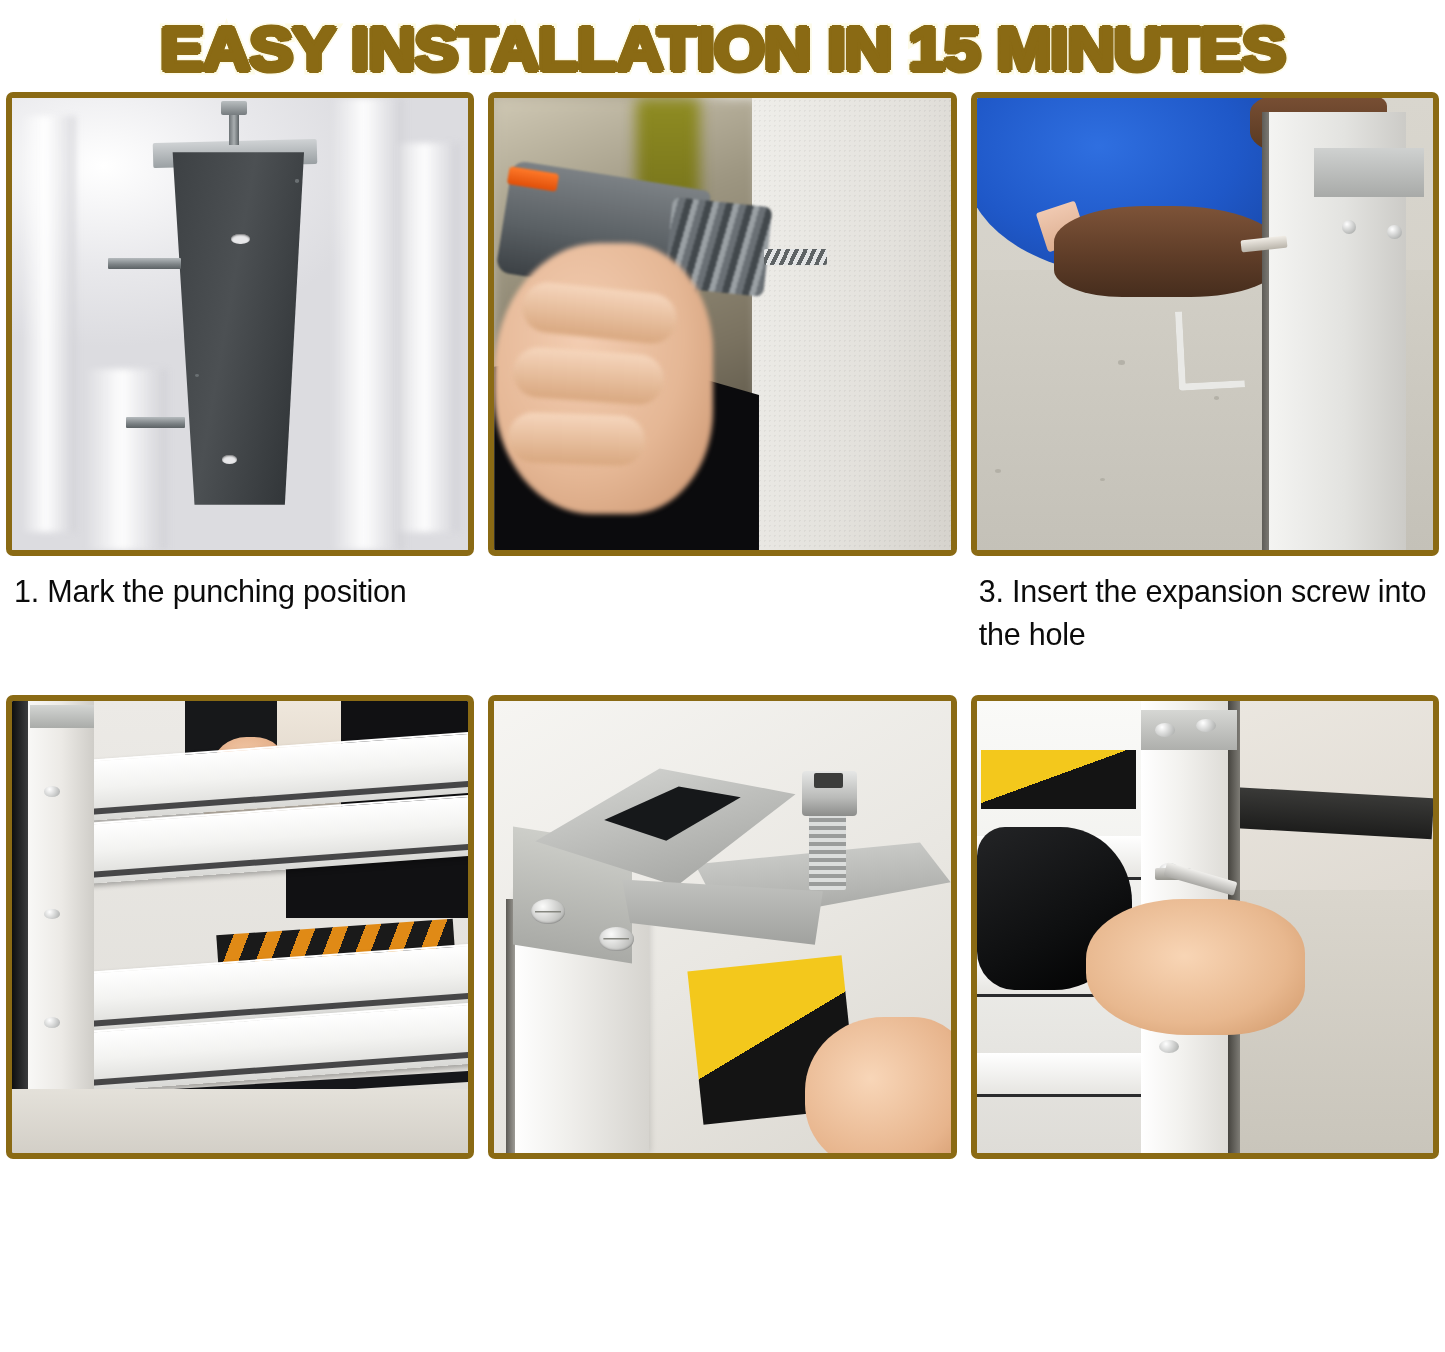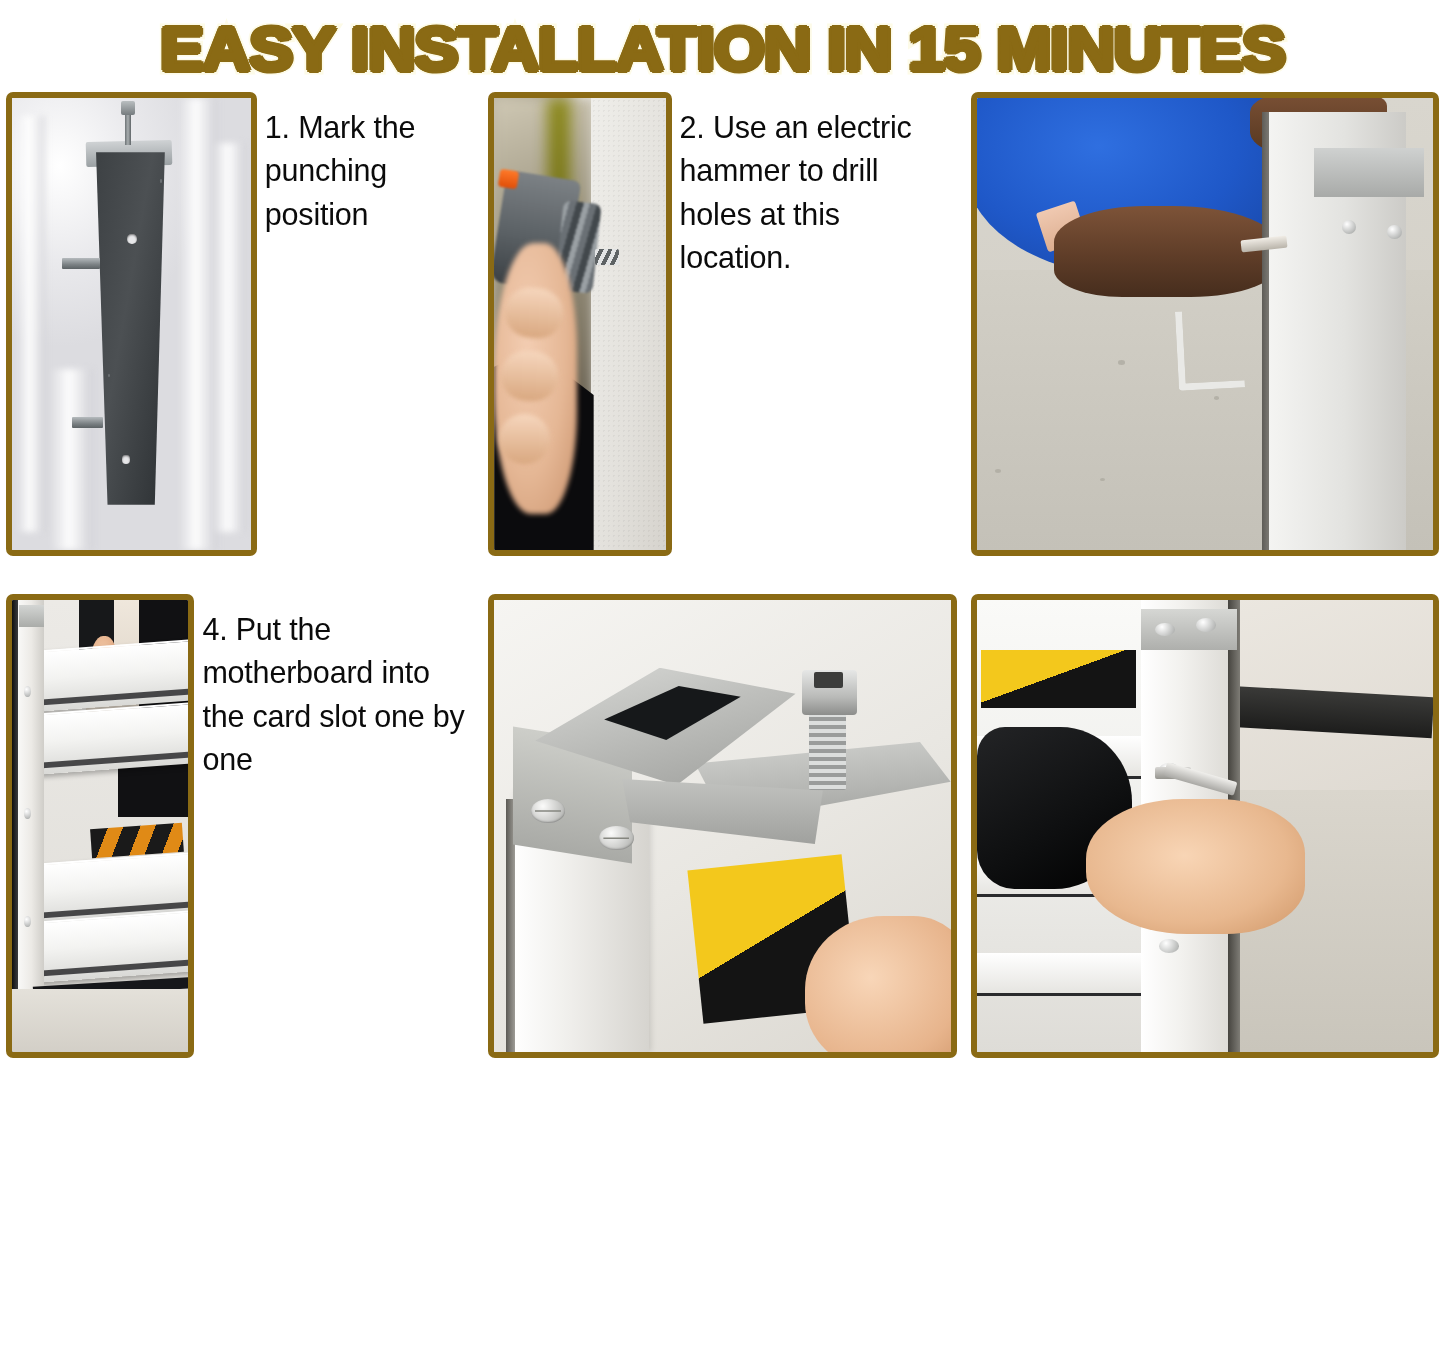--- a/index.html
+++ b/index.html
@@ -46,21 +46,21 @@
     width: 1445px;
     padding: 0 6px;
     box-sizing: border-box;
     display: grid;
     grid-template-columns: repeat(3, 1fr);
     column-gap: 14px;
     row-gap: 0;
   }
   .row-spacer { height: 38px; grid-column: 1 / -1; }
 
-  .cell { display: flex; flex-direction: row; }
+  .cell { display: flex; flex-direction: column; }
 
   .photo-frame {
     border: 6px solid #8a6a14;
     border-radius: 7px;
     width: 100%;
     height: 464px;
     box-sizing: border-box;
     overflow: hidden;
     position: relative;
     background: #d8d8d8;
@@ -331,21 +331,20 @@
         <div class="drill-body"></div>
         <div class="trigger"></div>
         <div class="chuck"></div>
         <div class="bit"></div>
         <div class="hand"></div>
         <div class="finger" style="left:6%;top:42%;width:34%;height:11%;transform:rotate(6deg);"></div>
         <div class="finger" style="left:4%;top:56%;width:33%;height:11%;transform:rotate(4deg);"></div>
         <div class="finger" style="left:3%;top:70%;width:30%;height:11%;transform:rotate(2deg);"></div>
       </div>
     </div>
-    <div class="caption">2. Use an electric hammer to drill holes at this location.</div>
   </div>
 
   <div class="cell">
     <div class="photo-frame">
       <div class="photo p3">
         <div class="floor"></div>
         <div class="floor-spec" style="left:31%;top:58%;width:1.6%;height:1%;"></div>
         <div class="floor-spec" style="left:52%;top:66%;width:1.2%;height:.8%;"></div>
         <div class="floor-spec" style="left:4%;top:82%;width:1.4%;height:.9%;"></div>
         <div class="floor-spec" style="left:27%;top:84%;width:1.1%;height:.7%;"></div>
@@ -355,20 +354,21 @@
         <div class="arm"></div>
         <div class="column-edge"></div>
         <div class="column"></div>
         <div class="col-plate"></div>
         <div class="col-screw" style="left:80%;top:27%;"></div>
         <div class="col-screw" style="left:90%;top:28%;"></div>
         <div class="screwbit"></div>
         <div class="allen"></div>
       </div>
     </div>
+    <div class="caption">3. Insert the expansion screw into the hole</div>
   </div>
 
   <div class="row-spacer"></div>
 
   <div class="cell">
     <div class="photo-frame">
       <div class="photo p4">
         <div class="bg-dark"></div>
         <div class="bg-person"></div>
         <div class="sleeve"></div>
@@ -389,21 +389,20 @@
         <div class="column4"></div>
         <div class="col4-dark"></div>
         <div class="col4-plate"></div>
         <div class="col4-screw" style="top:19%;"></div>
         <div class="col4-screw" style="top:46%;"></div>
         <div class="col4-screw" style="top:70%;"></div>
         <div class="baseline"></div>
         <div class="floor4"></div>
       </div>
     </div>
-    <div class="caption">4. Put the motherboard into the card slot one by one</div>
   </div>
 
   <div class="cell">
     <div class="photo-frame">
       <div class="photo p5">
         <div class="wall5"></div>
         <div class="hazard5"></div>
         <div class="hand5"></div>
         <div class="column5"></div>
         <div class="column5-edge"></div>

